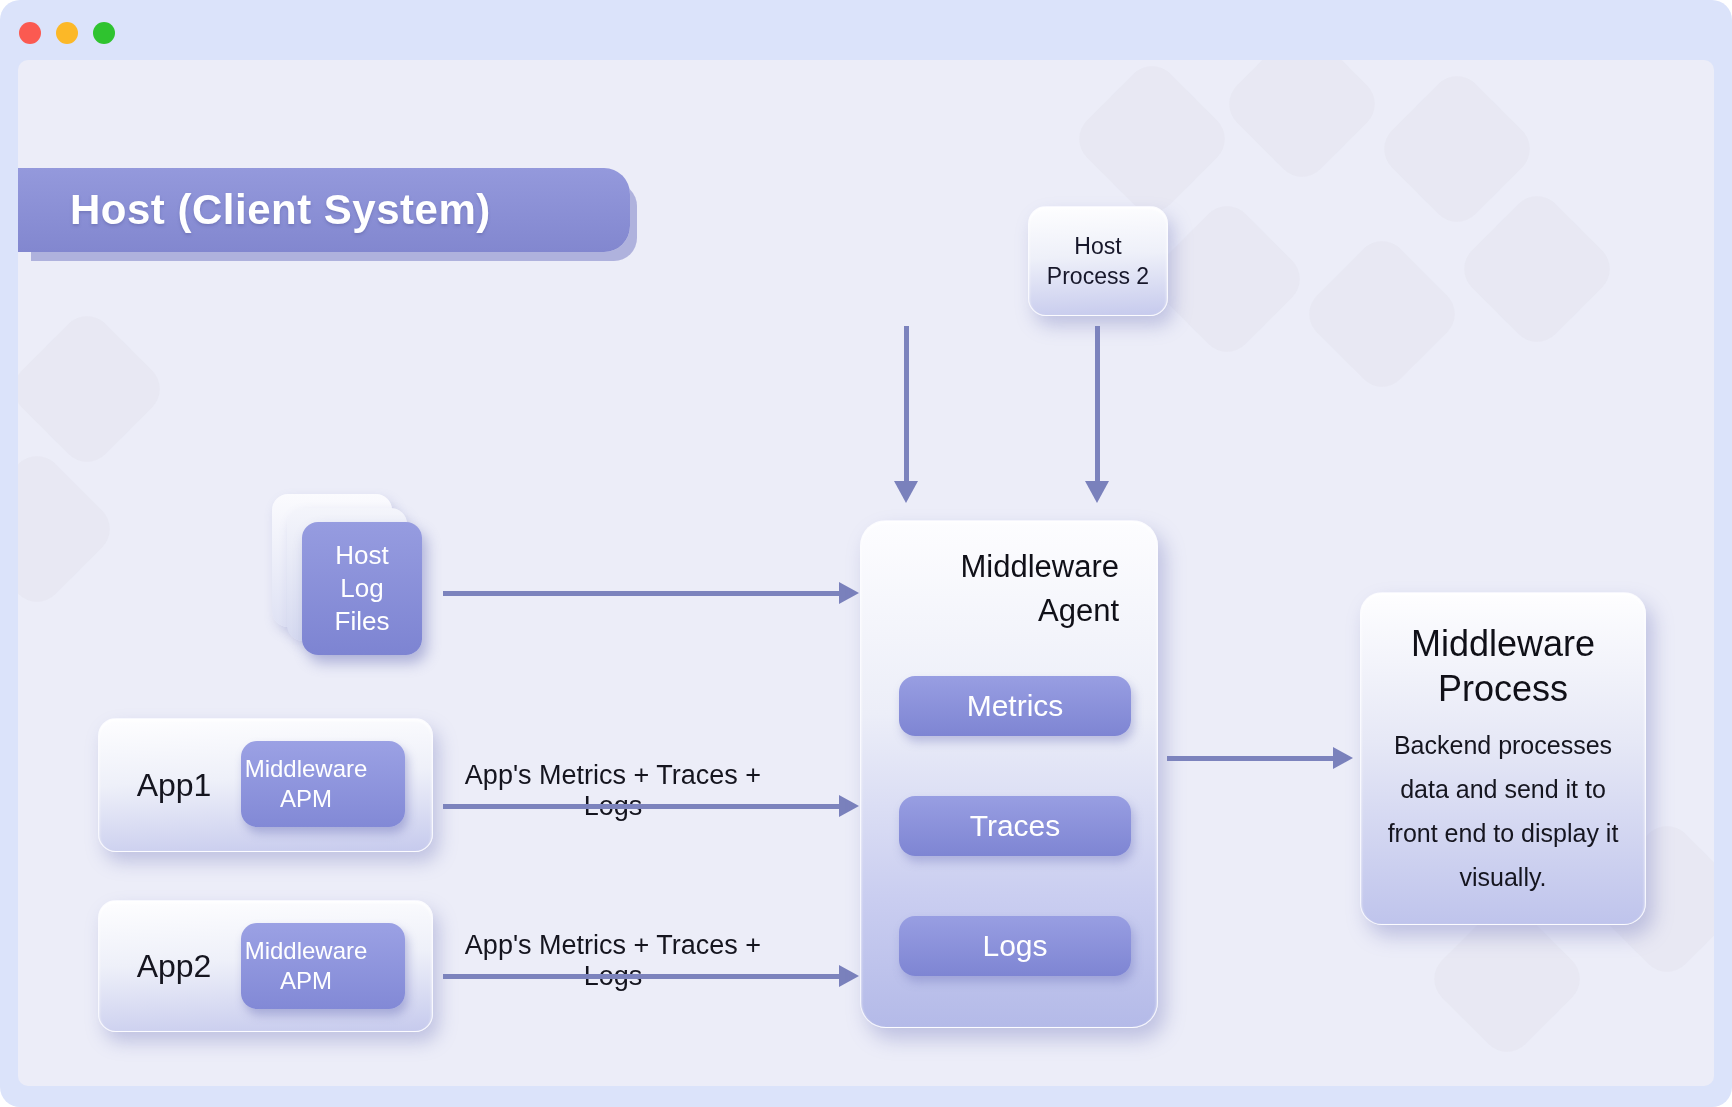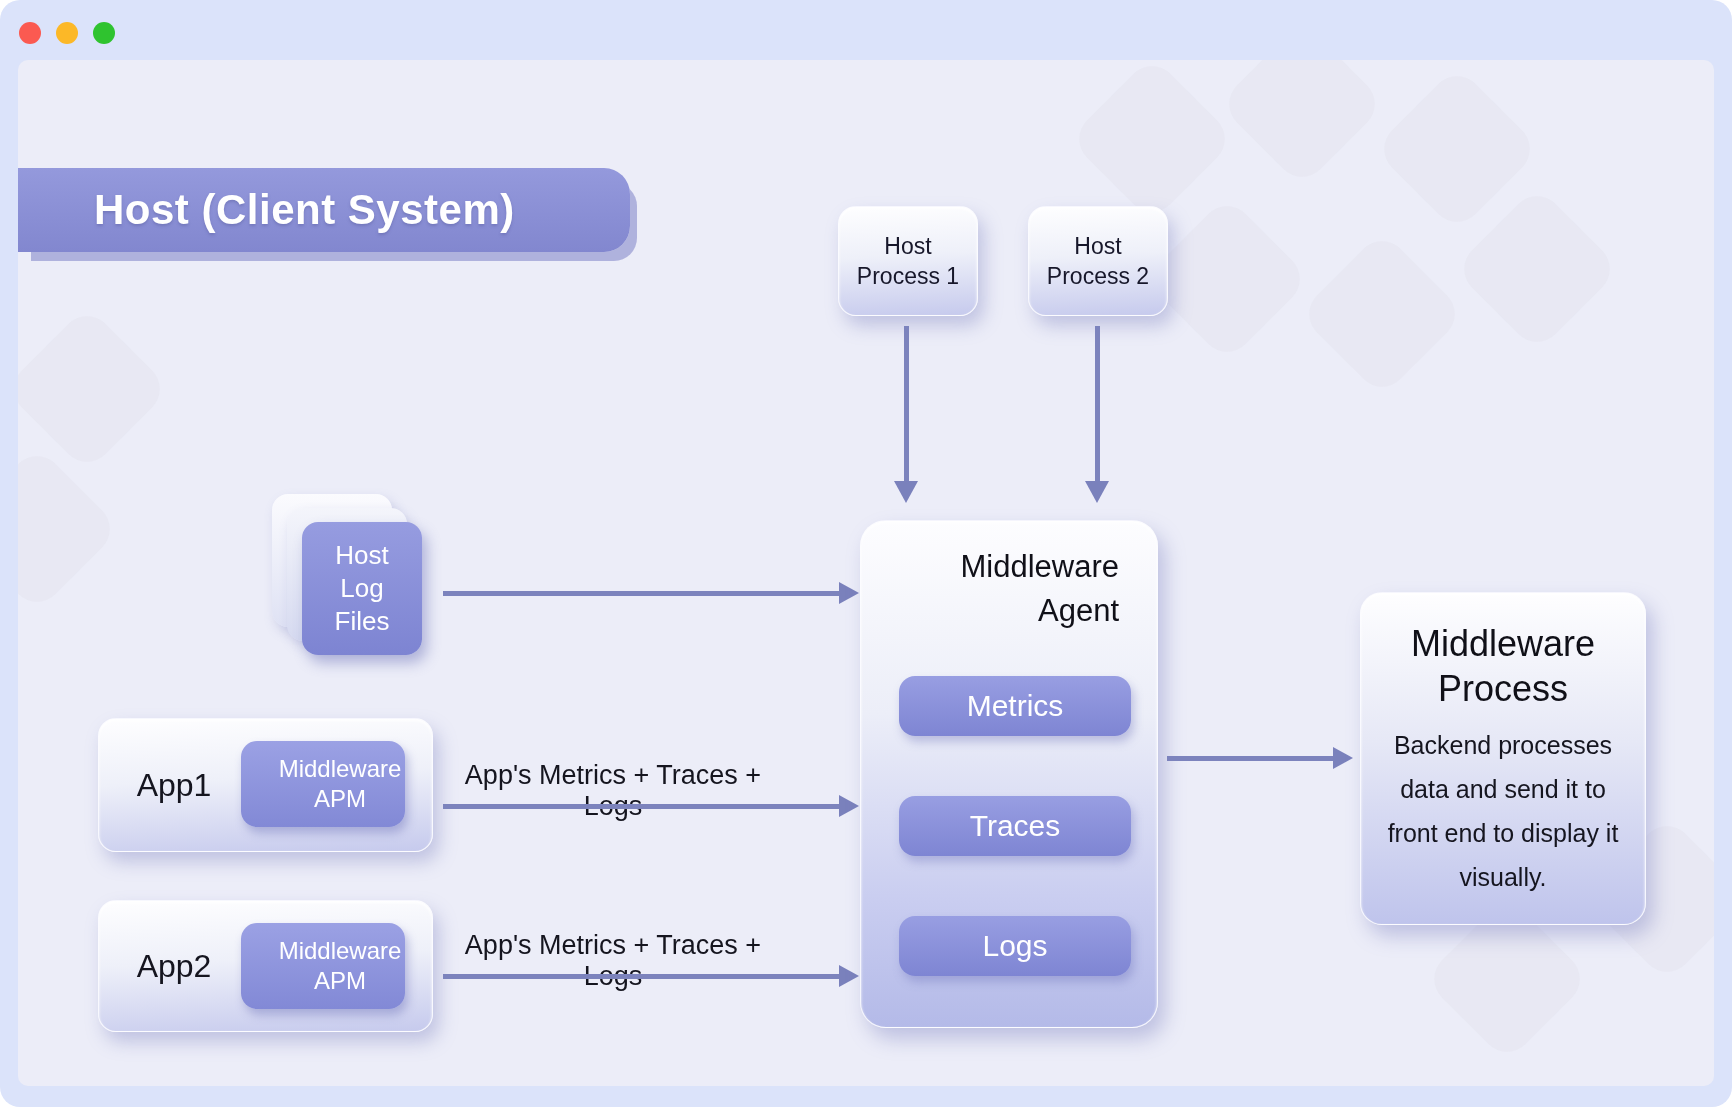--- a/index.html
+++ b/index.html
@@ -22,21 +22,21 @@
   .wm {
     position:absolute; width:118px; height:118px; background:#e3e4ee;
     border-radius:26px; transform:rotate(45deg); opacity:.5;
   }
 
   .banner {
     position:absolute; left:0; top:108px; width:612px; height:84px;
     background:linear-gradient(180deg,#9499dc 0%,#8287cf 100%);
     border-radius:0 26px 26px 0;
     box-shadow:10px 12px 0 -3px rgba(125,130,198,.55);
-    display:flex; align-items:center; padding-left:76px;
+    display:flex; align-items:center; padding-left:52px;
     color:#ffffff; font-size:42px; font-weight:bold;
     text-shadow:0 2px 3px rgba(90,95,160,.45);
     letter-spacing:.5px;
   }
 
   .box-light {
     position:absolute;
     background:linear-gradient(177deg,#fefeff 0%,#eef0f9 45%,#c6caed 100%);
     border:1px solid rgba(252,252,255,.9);
     border-radius:18px;
@@ -67,21 +67,21 @@
   .app-name {
     position:absolute; left:10px; top:0; width:130px; height:100%;
     display:flex; align-items:center; justify-content:center;
     font-size:32px; color:#15151f;
   }
   .apm-badge {
     position:absolute; left:142px; top:22px; width:164px; height:86px;
     background:linear-gradient(180deg,#9ba1e4 0%,#8289d6 100%);
     border-radius:16px;
     box-shadow:3px 6px 10px rgba(100,106,180,.4);
-    display:flex; align-items:center; justify-content:flex-end; text-align:center;
+    display:flex; align-items:center; justify-content:flex-start; text-align:center;
     color:#fff; font-size:24px; line-height:30px;
   }
   .apm-inner { width:130px; }
 
   .flow-label {
     position:absolute; width:360px; text-align:center;
     font-size:27px; color:#15151f;
   }
 
   .agent {
@@ -150,23 +150,20 @@
     <div class="wm" style="left:1460px; top:150px;"></div>
     <div class="wm" style="left:10px;  top:270px;"></div>
     <div class="wm" style="left:-40px; top:410px;"></div>
     <div class="wm" style="left:1430px; top:860px;"></div>
     <div class="wm" style="left:1590px; top:780px;"></div>
 
     <div class="banner">
       <span>Host (Client System)</span>
     </div>
 
-    <div class="box-light hp" style="left:820px; top:146px;">
-      <div class="hp-inner">Host Process 1</div>
-    </div>
     <div class="box-light hp" style="left:1010px; top:146px;">
       <div class="hp-inner">Host Process 2</div>
     </div>
 
     <div>
       <div class="aline" style="left:886px; top:266px; width:5px; height:157px;"></div>
       <div class="ah-down" style="left:876px; top:421px;"></div>
     </div>
     <div>
       <div class="aline" style="left:1077px; top:266px; width:5px; height:157px;"></div>

